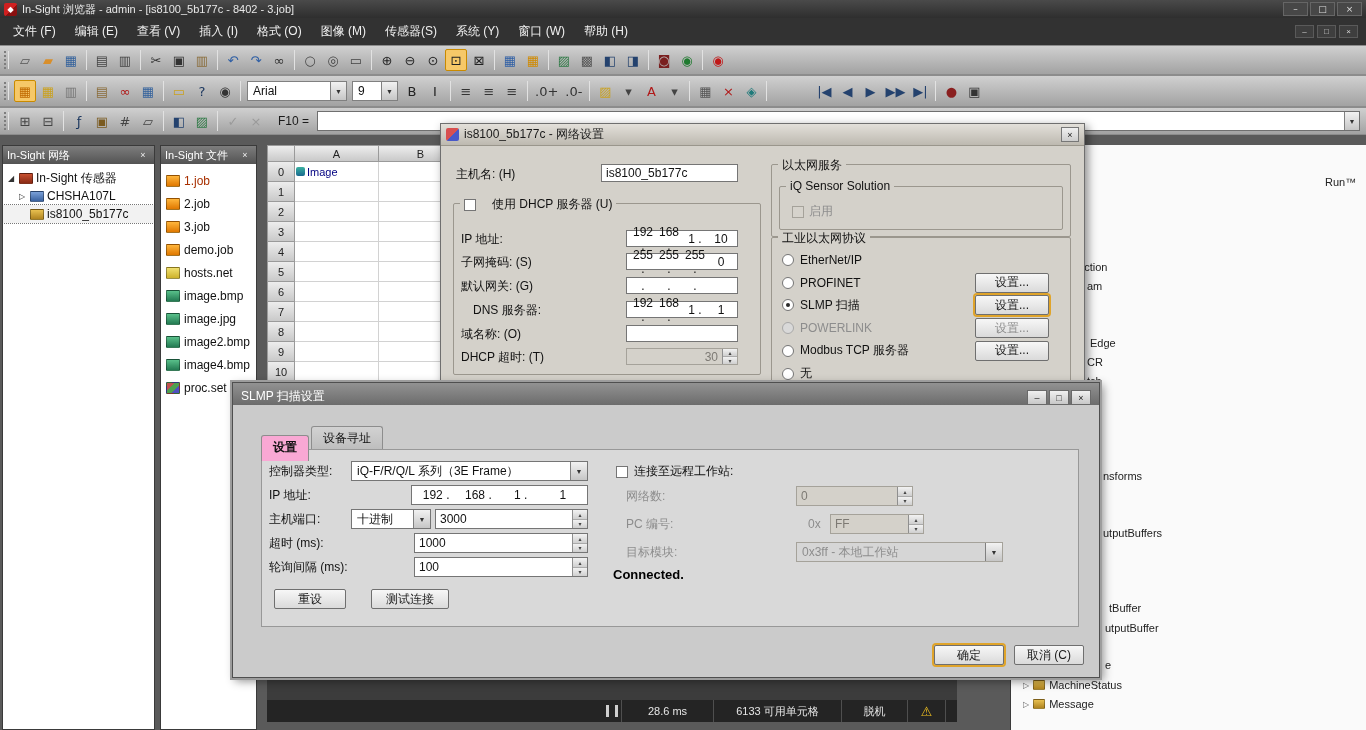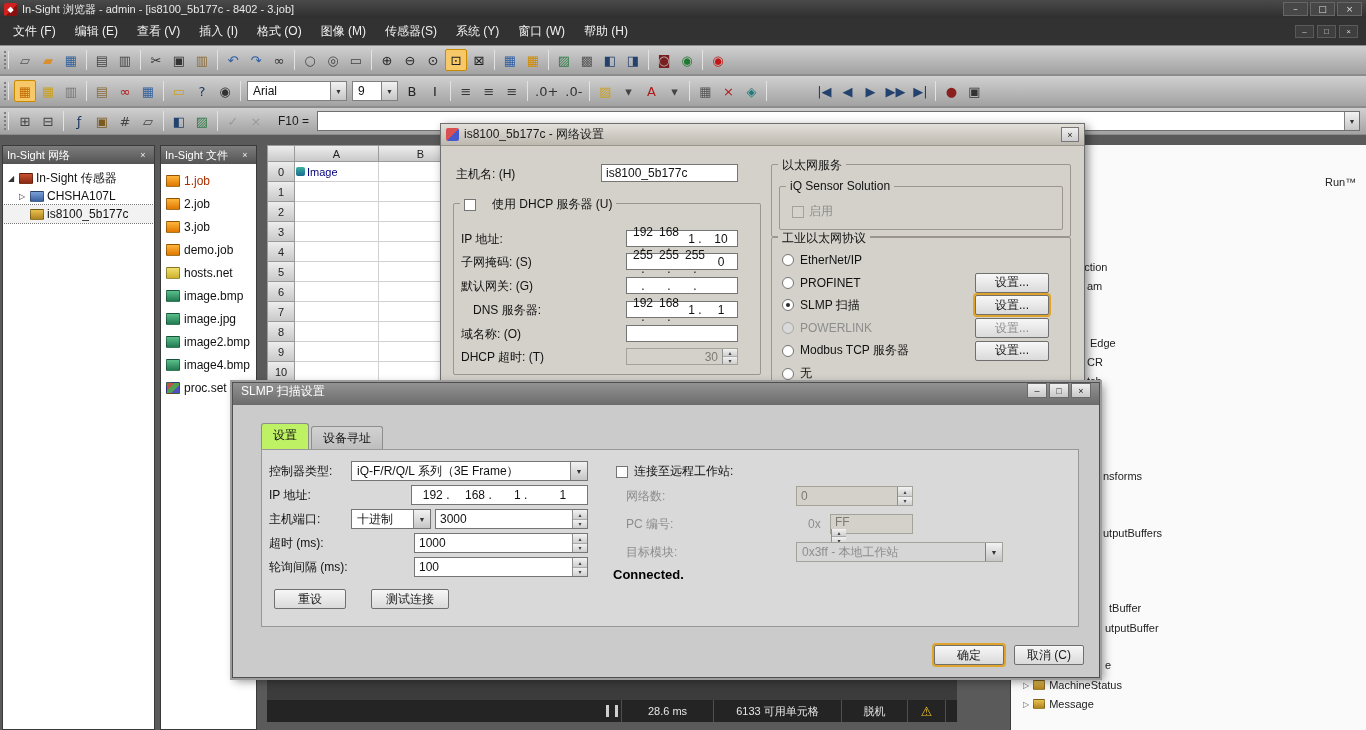--- a/index.html
+++ b/index.html
@@ -124,26 +124,26 @@
 
 .netdlg{left:440px;top:123px;width:645px;height:292px;background:#d4d1ca;border:1px solid #6f6f6f;z-index:10;}
 .netdlg .dlg-title{height:22px;background:linear-gradient(#e3e0da,#bdb9b0);border-bottom:1px solid #9a968c;display:flex;align-items:center;gap:5px;padding:0 5px;font-size:12px;color:#1a1a1a;}
 .dlg-ico{width:13px;height:13px;background:linear-gradient(135deg,#d85050 50%,#4858c8 50%);border-radius:2px;flex:none;}
 .dlg-x{margin-left:auto;width:18px;height:15px;display:inline-flex;align-items:center;justify-content:center;background:linear-gradient(#f0f0f0,#cdcdcd);border:1px solid #777;font-size:9px;color:#222;}
 .proto-row{position:absolute;left:10px;right:4px;height:20px;display:flex;align-items:center;gap:6px;font-size:12px;}
 .setbtn{position:absolute;left:193px;width:74px;height:20px;}
 
 
 .slmpdlg{left:232px;top:382px;width:868px;height:296px;background:#cbcbcb;border:1px solid #4f4f4f;outline:2px solid #9d9d9d;z-index:20;}
-.slmpdlg .dlg-title{height:22px;background:linear-gradient(#929292,#6c6c6c);display:flex;align-items:flex-start;padding:0 8px;color:#fff;font-size:12px;}
+.slmpdlg .dlg-title{height:22px;background:linear-gradient(#929292,#6c6c6c);display:flex;align-items:flex-end;padding:0 8px;color:#fff;font-size:12px;}
 .slmp-btns{margin-left:auto;display:flex;gap:2px;}
 .slmp-tbtn{width:20px;height:15px;display:inline-flex;align-items:center;justify-content:center;background:linear-gradient(#f0f0f0,#c8c8c8);border:1px solid #6a6a6a;font-size:9px;color:#222;}
 .tabbar{position:absolute;left:28px;top:45px;height:21px;display:flex;align-items:flex-end;}
 .tab{position:relative;display:inline-flex;align-items:center;padding:3px 11px;background:linear-gradient(#d2d2d2,#bdbdbd);border:1px solid #8d8d8d;border-bottom:none;margin-right:2px;border-radius:3px 3px 0 0;font-size:12px;top:1px;}
-.tab.active{background:#bef264;top:0;padding-bottom:5px;z-index:3;}
+.tab.active{background:#f9a8d4;top:12px;padding-bottom:5px;z-index:3;font-weight:bold;}
 .slmp-panel{position:absolute;left:28px;top:66px;width:818px;height:178px;background:#d9d9d9;border:1px solid #989898;}
 .slmpdlg .grp-label,.slmp-conn{background:transparent;}
 .slmp-conn{position:absolute;left:380px;top:184px;font-weight:bold;font-size:13px;color:#000;}
 </style>
 </head>
 <body>
 
 <div class="titlebar">
   <span class="app-icon">◆</span>
   <span>In-Sight 浏览器 - admin - [is8100_5b177c - 8402 - 3.job]</span>
@@ -683,21 +683,21 @@
   <span class="spin dis" style="position:absolute;left:563px;top:103px;width:117px;height:20px;z-index:2;">
     <span class="v">0</span>
     <span class="sb">
         <span>▴</span>
         <span>▾</span>
       </span>
   </span>
 
   <span class="dlabel dislbl" style="left:393px;top:133px;z-index:2;">PC 编号:</span>
   <span class="dlabel dislbl" style="left:575px;top:133px;z-index:2;">0x</span>
-  <span class="spin dis" style="position:absolute;left:597px;top:131px;width:83px;height:20px;z-index:2;flex-direction:column;">
+  <span class="spin dis" style="position:absolute;left:597px;top:131px;width:94px;height:20px;z-index:2;">
     <span class="v">FF</span>
     <span class="sb">
         <span>▴</span>
         <span>▾</span>
       </span>
   </span>
 
   <span class="dlabel dislbl" style="left:393px;top:161px;z-index:2;">目标模块:</span>
   <span class="dcombo dis" style="position:absolute;left:563px;top:159px;width:207px;height:20px;z-index:2;">
     <span class="val">0x3ff - 本地工作站</span>

